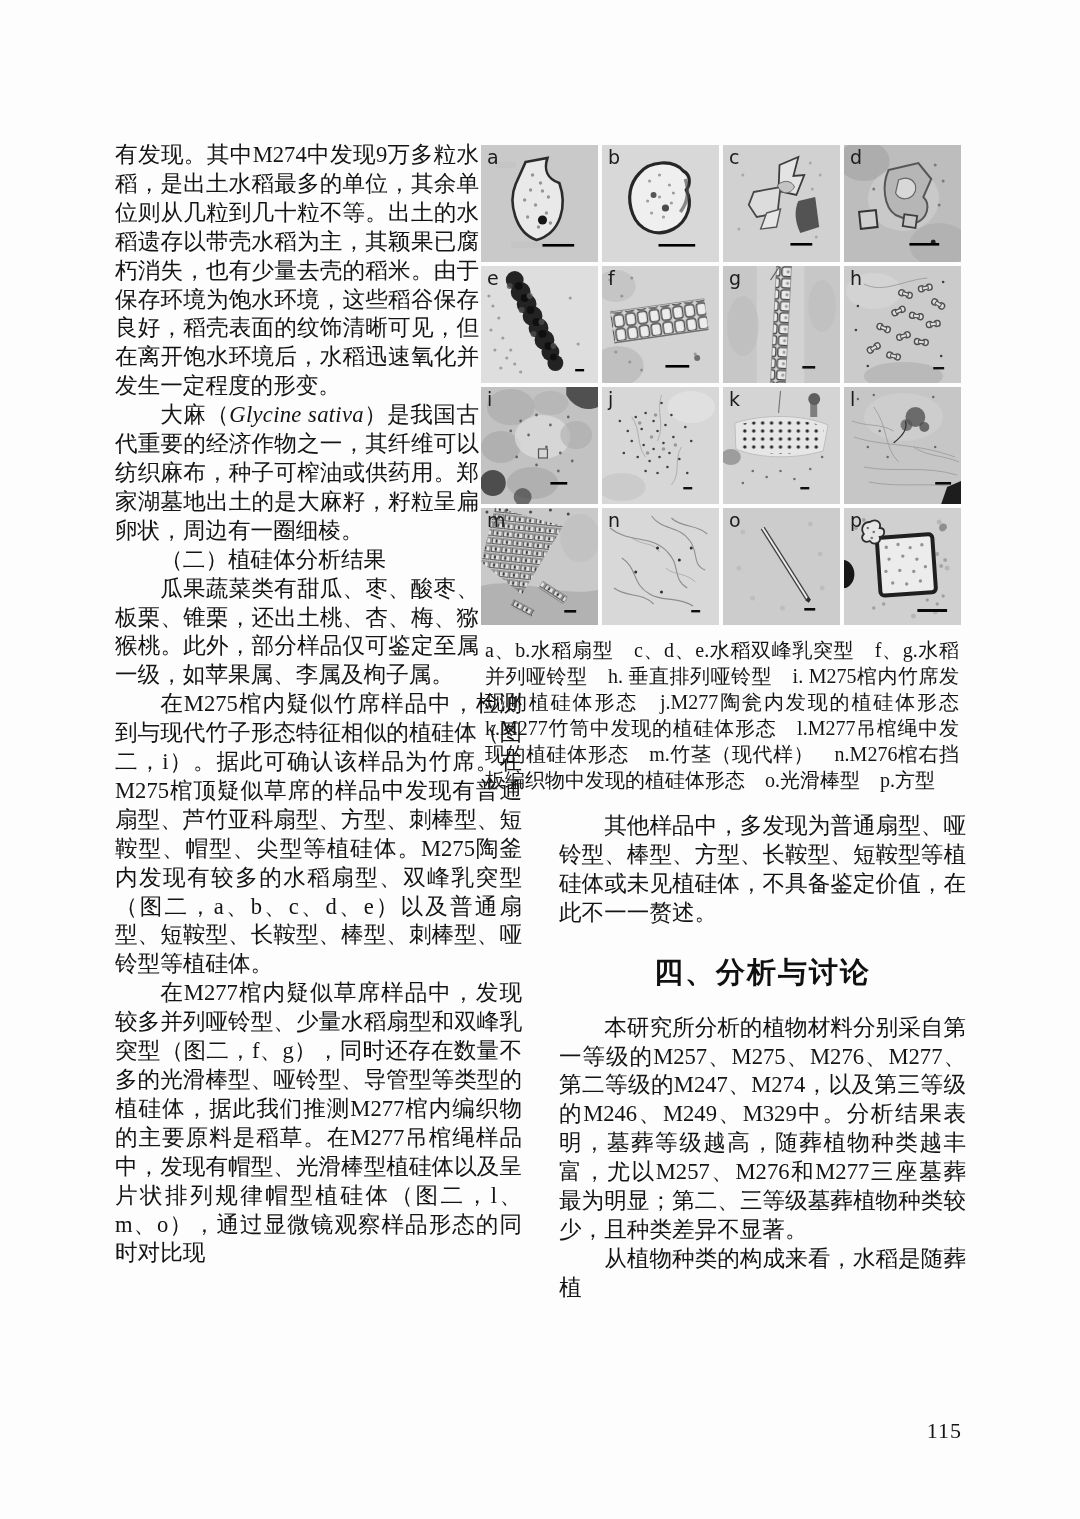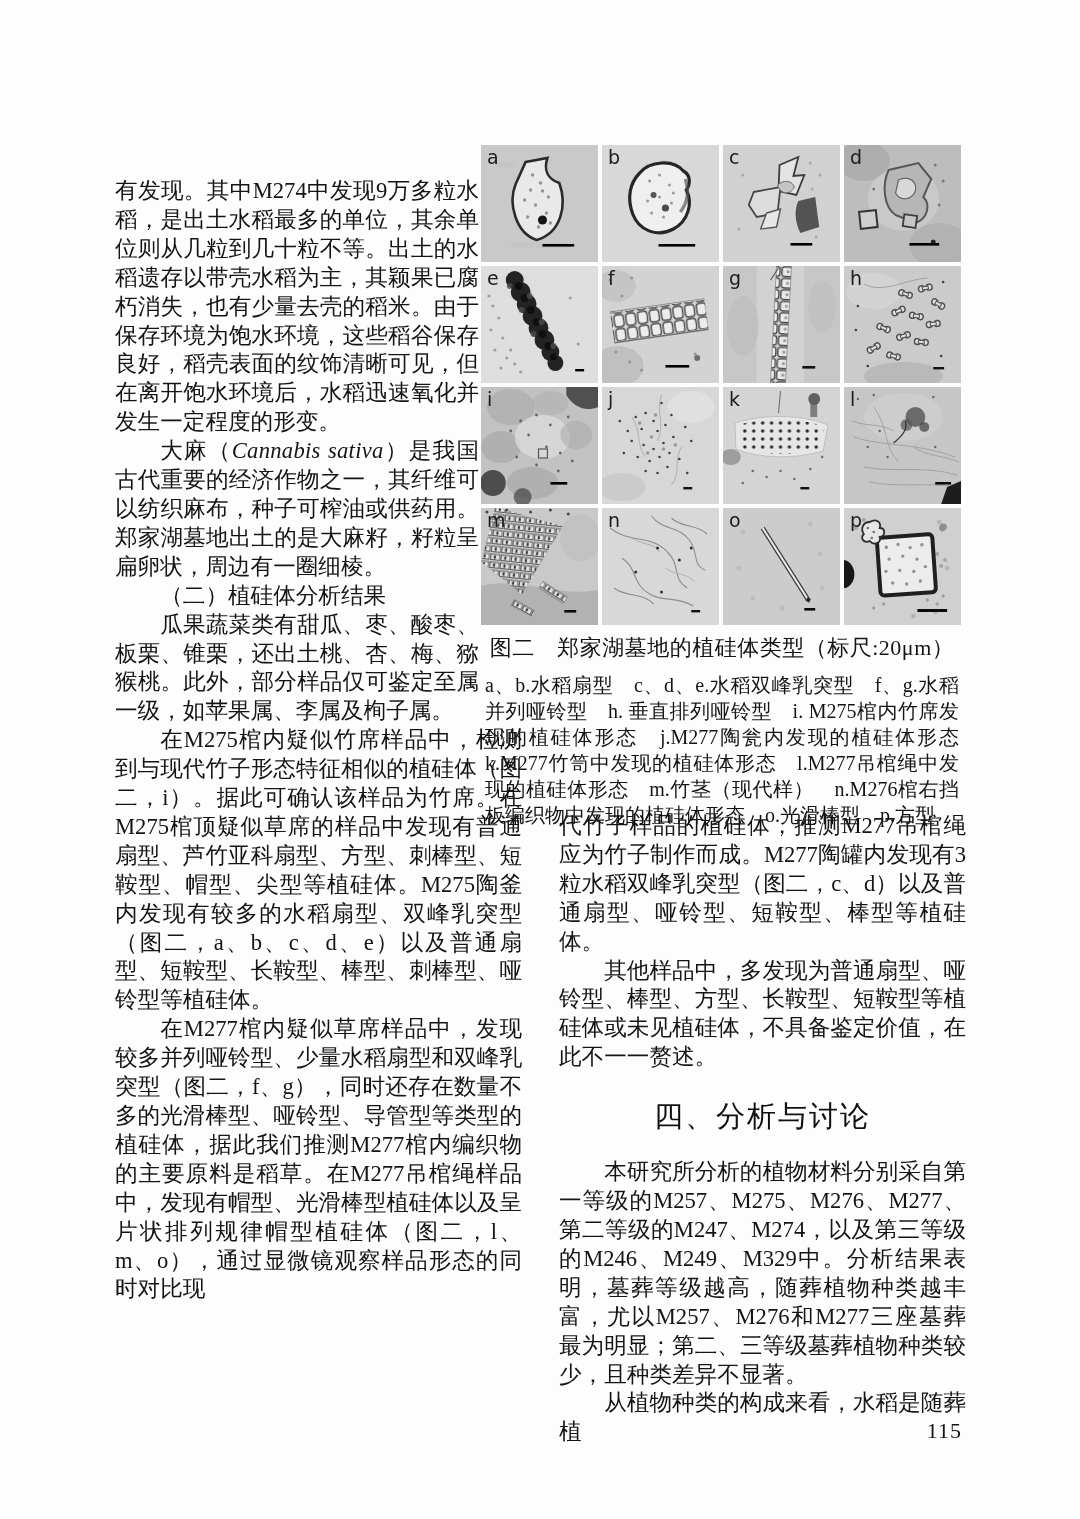--- a/index.html
+++ b/index.html
@@ -7,37 +7,37 @@
   .page{
     position:relative;
     width:1080px;height:1519px;
     background:#fdfdfd;
     color:#141414;
     font-family:"Liberation Serif","DejaVu Serif",serif;
     overflow:hidden;
   }
   
   .col-left{
-    position:absolute;left:115px;top:141px;width:407px;margin-top:36px;
+    position:absolute;left:115px;top:141px;width:407px;
   }
   .col-left .narrow{width:364px;}
   .col-right{
     position:absolute;left:559px;top:812px;width:407px;
   }
   .para{
     margin:0;
     font-size:22.6px;
     line-height:28.9px;
     text-align:justify;
   }
   .indent{text-indent:2em;}
   .latin{font-style:italic;letter-spacing:.3px;}
   .sec-head{
     font-family:"DejaVu Sans","Liberation Sans",sans-serif;
-    font-weight:normal;
+    font-weight:bold;
     font-size:29px;
     letter-spacing:2px;
     text-align:center;
     margin:25px 0 21px 0;
     color:#101010;
   }
   
   .fig-grid{
     position:absolute;left:481px;top:145px;width:480px;height:480px;
     display:grid;
@@ -74,21 +74,21 @@
   }
 </style>
 </head>
 <body>
 
 <div class="page">
 
   <div class="col-left">
     <div class="narrow">
       <p class="para">有发现。其中M274中发现9万多粒水稻，是出土水稻最多的单位，其余单位则从几粒到几十粒不等。出土的水稻遗存以带壳水稻为主，其颖果已腐朽消失，也有少量去壳的稻米。由于保存环境为饱水环境，这些稻谷保存良好，稻壳表面的纹饰清晰可见，但在离开饱水环境后，水稻迅速氧化并发生一定程度的形变。</p>
-      <p class="para indent"><span>大麻（</span><span class="latin">Cannabis sativa</span><span>）是我国古代重要的经济作物之一，其纤维可以纺织麻布，种子可榨油或供药用。郑家湖墓地出土的是大麻籽，籽粒呈扁卵状，周边有一圈细棱。</span></p>
+      <p class="para indent"><span>大麻（</span><span class="latin">Glycine sativa</span><span>）是我国古代重要的经济作物之一，其纤维可以纺织麻布，种子可榨油或供药用。郑家湖墓地出土的是大麻籽，籽粒呈扁卵状，周边有一圈细棱。</span></p>
       <p class="para indent">（二）植硅体分析结果</p>
       <p class="para indent">瓜果蔬菜类有甜瓜、枣、酸枣、板栗、锥栗，还出土桃、杏、梅、猕猴桃。此外，部分样品仅可鉴定至属一级，如苹果属、李属及栒子属。</p>
     </div>
     <p class="para indent">在M275棺内疑似竹席样品中，检测到与现代竹子形态特征相似的植硅体（图二，i）。据此可确认该样品为竹席。在M275棺顶疑似草席的样品中发现有普通扇型、芦竹亚科扇型、方型、刺棒型、短鞍型、帽型、尖型等植硅体。M275陶釜内发现有较多的水稻扇型、双峰乳突型（图二，a、b、c、d、e）以及普通扇型、短鞍型、长鞍型、棒型、刺棒型、哑铃型等植硅体。</p>
     <p class="para indent">在M277棺内疑似草席样品中，发现较多并列哑铃型、少量水稻扇型和双峰乳突型（图二，f、g），同时还存在数量不多的光滑棒型、哑铃型、导管型等类型的植硅体，据此我们推测M277棺内编织物的主要原料是稻草。在M277吊棺绳样品中，发现有帽型、光滑棒型植硅体以及呈片状排列规律帽型植硅体（图二，l、m、o），通过显微镜观察样品形态的同时对比现</p>
   </div>
 
   <div class="fig-grid">
 
     <div class="panel">
@@ -382,26 +382,24 @@
         <path d="M26,14 C32,10 38,14 36,20 C42,20 42,28 36,29 C38,35 30,38 26,33 C20,36 16,30 20,26 C16,20 20,14 26,14 Z" fill="#e6e6e6" stroke="#2c2c2c" stroke-width="1.8"></path>
         <path d="M24,20 h.01 M30,24 h.01 M28,30 h.01" stroke="#777777" stroke-width="2.6" stroke-linecap="round"></path>
         <path d="M84,92 h.01 M94,96 h.01 M100,88 h.01 M30,100 h.01 M40,96 h.01" stroke="#9a9a9a" stroke-width="3.4" stroke-linecap="round" opacity=".9"></path>
         <rect x="74" y="101" width="30" height="3" fill="#0a0a0a"></rect>
       </svg>
       <span class="plabel">p</span>
     </div>
   </div>
 
   <div class="caption">
-    <p class="cap-title">图二　郑家湖墓地的植硅体类型（标尺:20μm）</p>
     <p class="cap-body">a、b.水稻扇型　c、d、e.水稻双峰乳突型　f、g.水稻并列哑铃型　h. 垂直排列哑铃型　i. M275棺内竹席发现的植硅体形态　j.M277陶瓮内发现的植硅体形态　k.M277竹笥中发现的植硅体形态　l.M277吊棺绳中发现的植硅体形态　m.竹茎（现代样）　n.M276棺右挡板编织物中发现的植硅体形态　o.光滑棒型　p.方型</p>
   </div>
 
   <div class="col-right">
-    <p class="para">代竹子样品的植硅体，推测M277吊棺绳应为竹子制作而成。M277陶罐内发现有3粒水稻双峰乳突型（图二，c、d）以及普通扇型、哑铃型、短鞍型、棒型等植硅体。</p>
     <p class="para indent">其他样品中，多发现为普通扇型、哑铃型、棒型、方型、长鞍型、短鞍型等植硅体或未见植硅体，不具备鉴定价值，在此不一一赘述。</p>
     <h2 class="sec-head">四、分析与讨论</h2>
     <p class="para indent">本研究所分析的植物材料分别采自第一等级的M257、M275、M276、M277、第二等级的M247、M274，以及第三等级的M246、M249、M329中。分析结果表明，墓葬等级越高，随葬植物种类越丰富，尤以M257、M276和M277三座墓葬最为明显；第二、三等级墓葬植物种类较少，且种类差异不显著。</p>
     <p class="para indent">从植物种类的构成来看，水稻是随葬植</p>
   </div>
 
   <div class="pagenum">115</div>
 
 </div>
 

